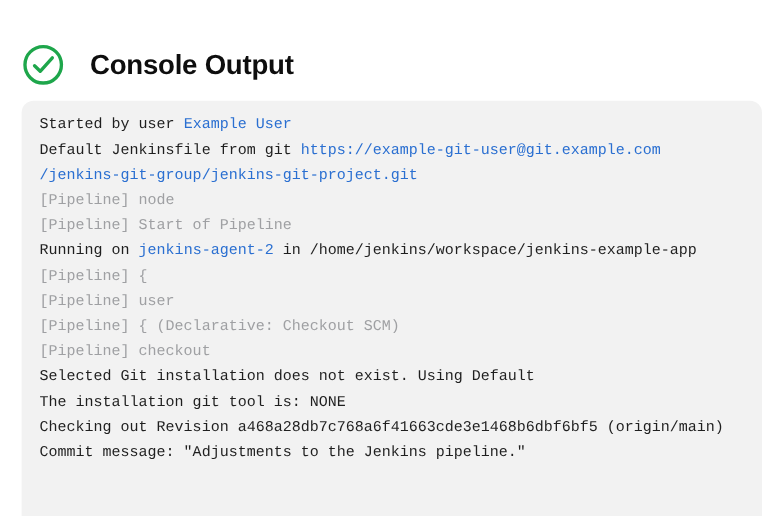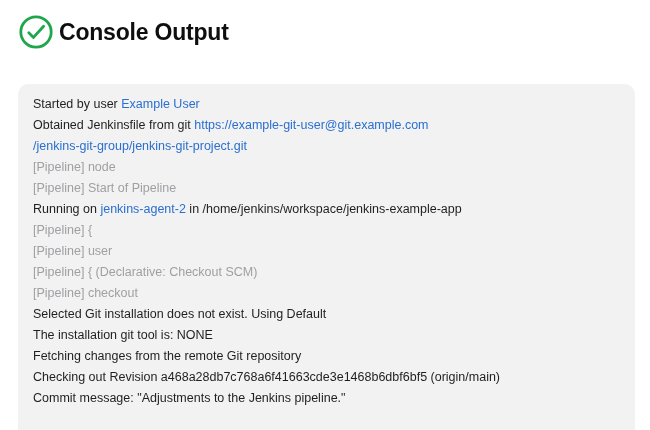--- a/index.html
+++ b/index.html
@@ -7,23 +7,24 @@
   body {
     width: 650px;
     height: 430px;
     overflow: hidden;
     position: relative;
     font-family: "Liberation Sans", sans-serif;
   }
   .page-header {
     display: flex;
     align-items: center;
-    gap: 5px;
+    gap: 21px;
     padding: 12px 0 0 18px;
     height: 52px;
+    margin-top: 22px;
   }
   .status-icon {
     width: 36px;
     height: 36px;
     flex: 0 0 auto;
   }
   h1.page-title {
     font-size: 23px;
     font-weight: 700;
     color: #0e0e0e;
@@ -34,21 +35,21 @@
     left: 18px;
     top: 84px;
     width: 617px;
     height: 370px; 
     background: var(--panel-bg, #f2f2f2);
     border-radius: 10px;
     padding: 10px 15px;
     overflow: hidden;
   }
   .console-line {
-    font-family: Liberation Sans, sans-serif;
+    font-family: Liberation Mono, monospace;
     font-size: 12.5px;
     line-height: 21px;
     white-space: pre;
     color: var(--text-plain, #1f1f1f);
   }
   .seg-plain { color: var(--text-plain, #1f1f1f); }
   .seg-muted { color: var(--text-muted, #9fa0a3); }
   .seg-link {
     color: var(--link-color, #2a6fd1);
     text-decoration: none;
@@ -61,27 +62,26 @@
 <header class="page-header">
   <svg class="status-icon" viewBox="0 0 36 36" aria-hidden="true">
     <circle cx="18" cy="18" r="15.2" fill="none" stroke="#1ea64b" stroke-width="2.8"></circle>
     <path d="M10.8 18.8 L15.5 23.4 L25.6 12.2" fill="none" stroke="#1ea64b" stroke-width="2.8" stroke-linecap="round" stroke-linejoin="round"></path>
   </svg>
   <h1 class="page-title">Console Output</h1>
 </header>
 
 <div class="console-panel">
     <div class="console-line"><span class="seg-plain">Started by user </span><a class="seg-link" href="#">Example User</a></div>
-    <div class="console-line"><span class="seg-plain">Obtained Jenkinsfile from git </span><a class="seg-link" href="#">https://example-git-user@git.example.com</a></div>
+    <div class="console-line"><span class="seg-plain">Default Jenkinsfile from git </span><a class="seg-link" href="#">https://example-git-user@git.example.com</a></div>
     <div class="console-line"><a class="seg-link" href="#">/jenkins-git-group/jenkins-git-project.git</a></div>
     <div class="console-line"><span class="seg-muted">[Pipeline] node</span></div>
     <div class="console-line"><span class="seg-muted">[Pipeline] Start of Pipeline</span></div>
     <div class="console-line"><span class="seg-plain">Running on </span><a class="seg-link" href="#">jenkins-agent-2</a><span class="seg-plain"> in /home/jenkins/workspace/jenkins-example-app</span></div>
     <div class="console-line"><span class="seg-muted">[Pipeline] {</span></div>
     <div class="console-line"><span class="seg-muted">[Pipeline] user</span></div>
     <div class="console-line"><span class="seg-muted">[Pipeline] { (Declarative: Checkout SCM)</span></div>
     <div class="console-line"><span class="seg-muted">[Pipeline] checkout</span></div>
     <div class="console-line"><span class="seg-plain">Selected Git installation does not exist. Using Default</span></div>
     <div class="console-line"><span class="seg-plain">The installation git tool is: NONE</span></div>
-    <div class="console-line"><span class="seg-plain">Fetching changes from the remote Git repository</span></div>
     <div class="console-line"><span class="seg-plain">Checking out Revision a468a28db7c768a6f41663cde3e1468b6dbf6bf5 (origin/main)</span></div>
     <div class="console-line"><span class="seg-plain">Commit message: "Adjustments to the Jenkins pipeline."</span></div>
   </div>
 
 </body></html>

